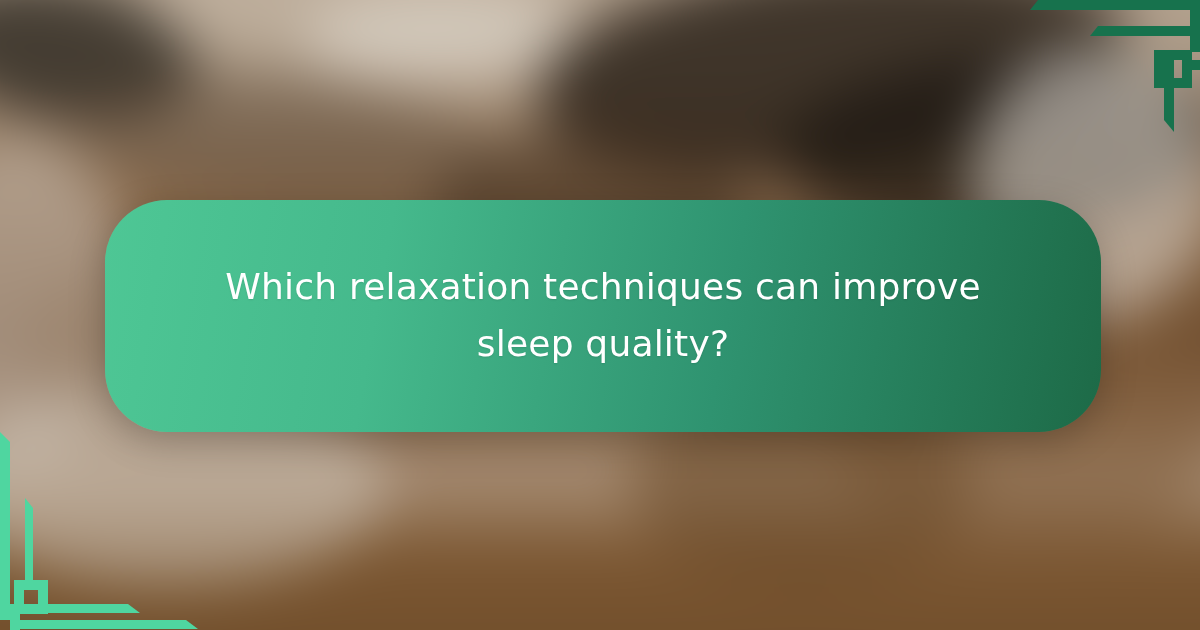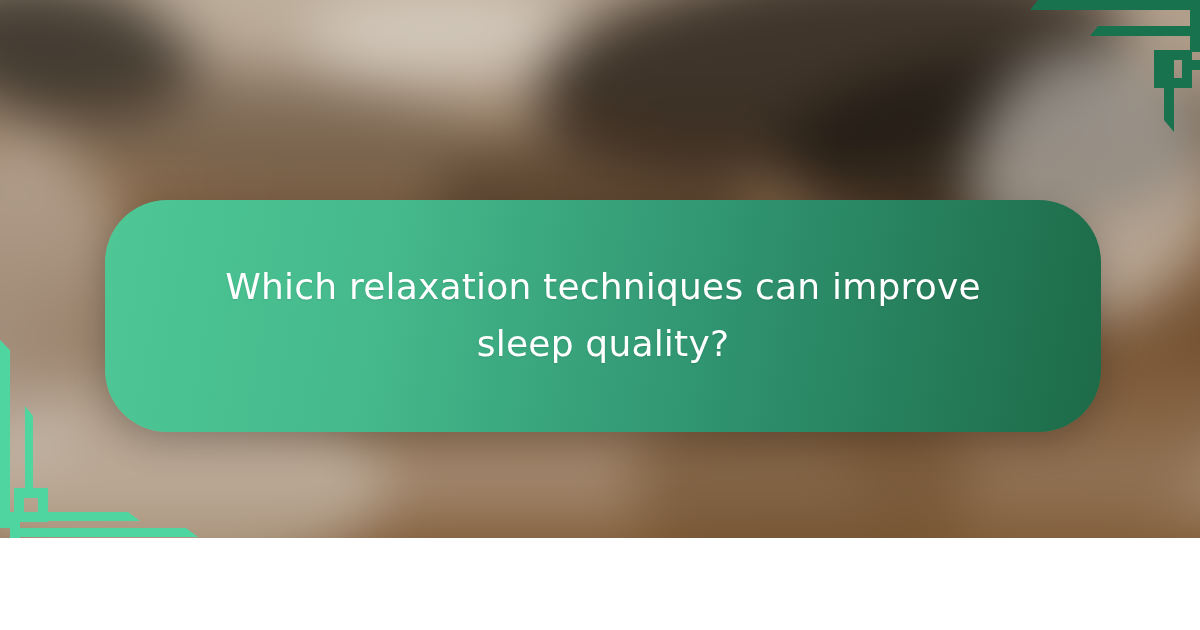--- a/index.html
+++ b/index.html
@@ -7,21 +7,21 @@
   html, body {
     width:1200px;
     height:630px;
     overflow:hidden;
     font-family:"DejaVu Sans", sans-serif;
   }
 
   .stage {
     position:relative;
     width:1200px;
-    height:538px;
+    height:630px;
     overflow:hidden;
     background:#0ea5e9;
   }
 
   
   .bg-photo {
     position:absolute;
     left:-60px; top:-60px;
     width:1320px; height:750px;
     filter: blur(26px) saturate(1.05);

